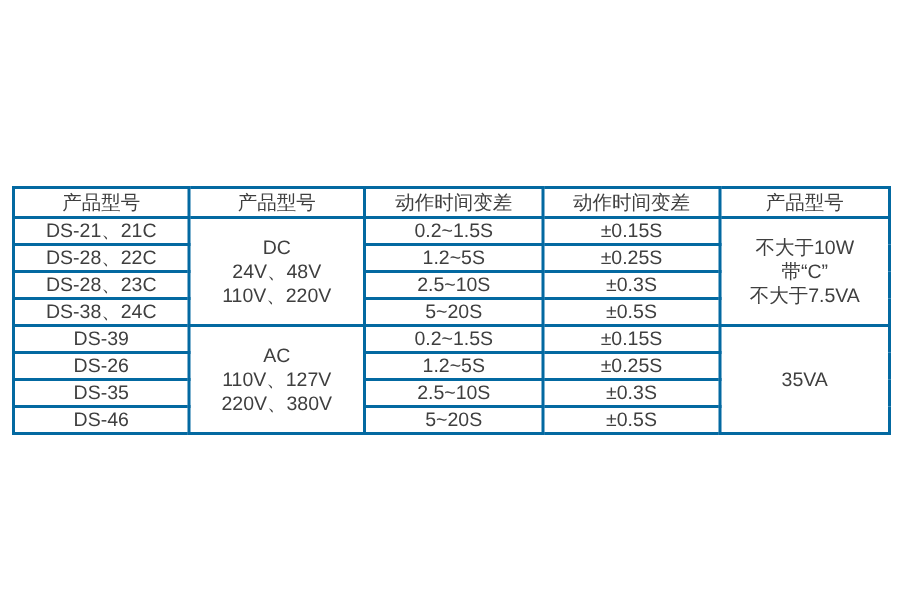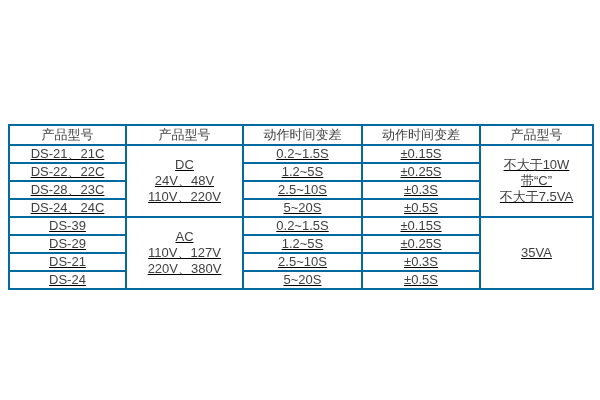--- a/index.html
+++ b/index.html
@@ -31,21 +31,21 @@
     font-size: 13px;
     font-weight: normal;
     text-align: center;
     vertical-align: middle;
     padding: 0;
     line-height: 16px;
     overflow: hidden;
     white-space: nowrap;
   }
   tr.header-row { height: 20px; }
-  tr.data-row { height: 16px; text-decoration: underline; }
+  tr.data-row { height: 16px; }
   td.merged-cell .line { display: block; line-height: 16px; }
 </style>
 </head>
 <body>
 
 <div class="page">
   <div class="table-wrap">
     <table class="spec-table">
       <colgroup>
         <col style="width:117px">
@@ -73,58 +73,58 @@
           </td>
           <td>0.2~1.5S</td>
           <td>±0.15S</td>
           <td class="merged-cell" rowspan="4">
             <span class="line">不大于10W</span>
             <span class="line">带“C”</span>
             <span class="line">不大于7.5VA</span>
           </td>
         </tr>
         <tr class="data-row">
-          <td>DS-22、22C</td>
+          <td>DS-28、22C</td>
           <td>1.2~5S</td>
           <td>±0.25S</td>
         </tr>
         <tr class="data-row">
           <td>DS-28、23C</td>
           <td>2.5~10S</td>
           <td>±0.3S</td>
         </tr>
         <tr class="data-row">
-          <td>DS-24、24C</td>
+          <td>DS-38、24C</td>
           <td>5~20S</td>
           <td>±0.5S</td>
         </tr>
         <tr class="data-row">
           <td>DS-39</td>
           <td class="merged-cell" rowspan="4">
             <span class="line">AC</span>
             <span class="line">110V、127V</span>
             <span class="line">220V、380V</span>
           </td>
           <td>0.2~1.5S</td>
           <td>±0.15S</td>
           <td class="merged-cell" rowspan="4">
             <span class="line">35VA</span>
           </td>
         </tr>
         <tr class="data-row">
-          <td>DS-29</td>
+          <td>DS-26</td>
           <td>1.2~5S</td>
           <td>±0.25S</td>
         </tr>
         <tr class="data-row">
-          <td>DS-21</td>
+          <td>DS-35</td>
           <td>2.5~10S</td>
           <td>±0.3S</td>
         </tr>
         <tr class="data-row">
-          <td>DS-24</td>
+          <td>DS-46</td>
           <td>5~20S</td>
           <td>±0.5S</td>
         </tr>
       </tbody>
     </table>
   </div>
 </div>
 
 </body></html>

